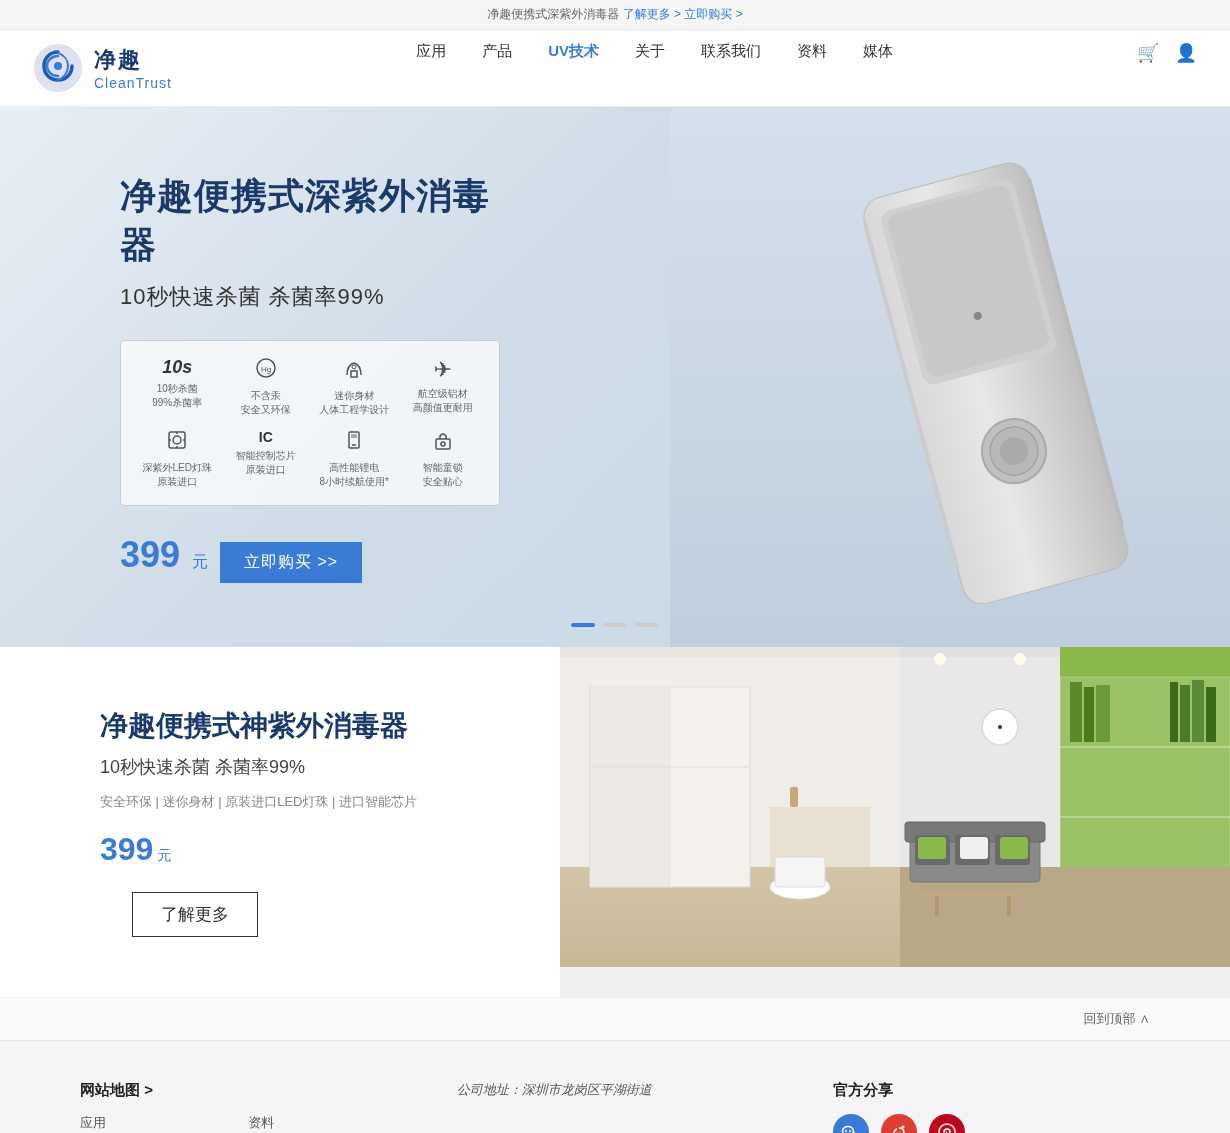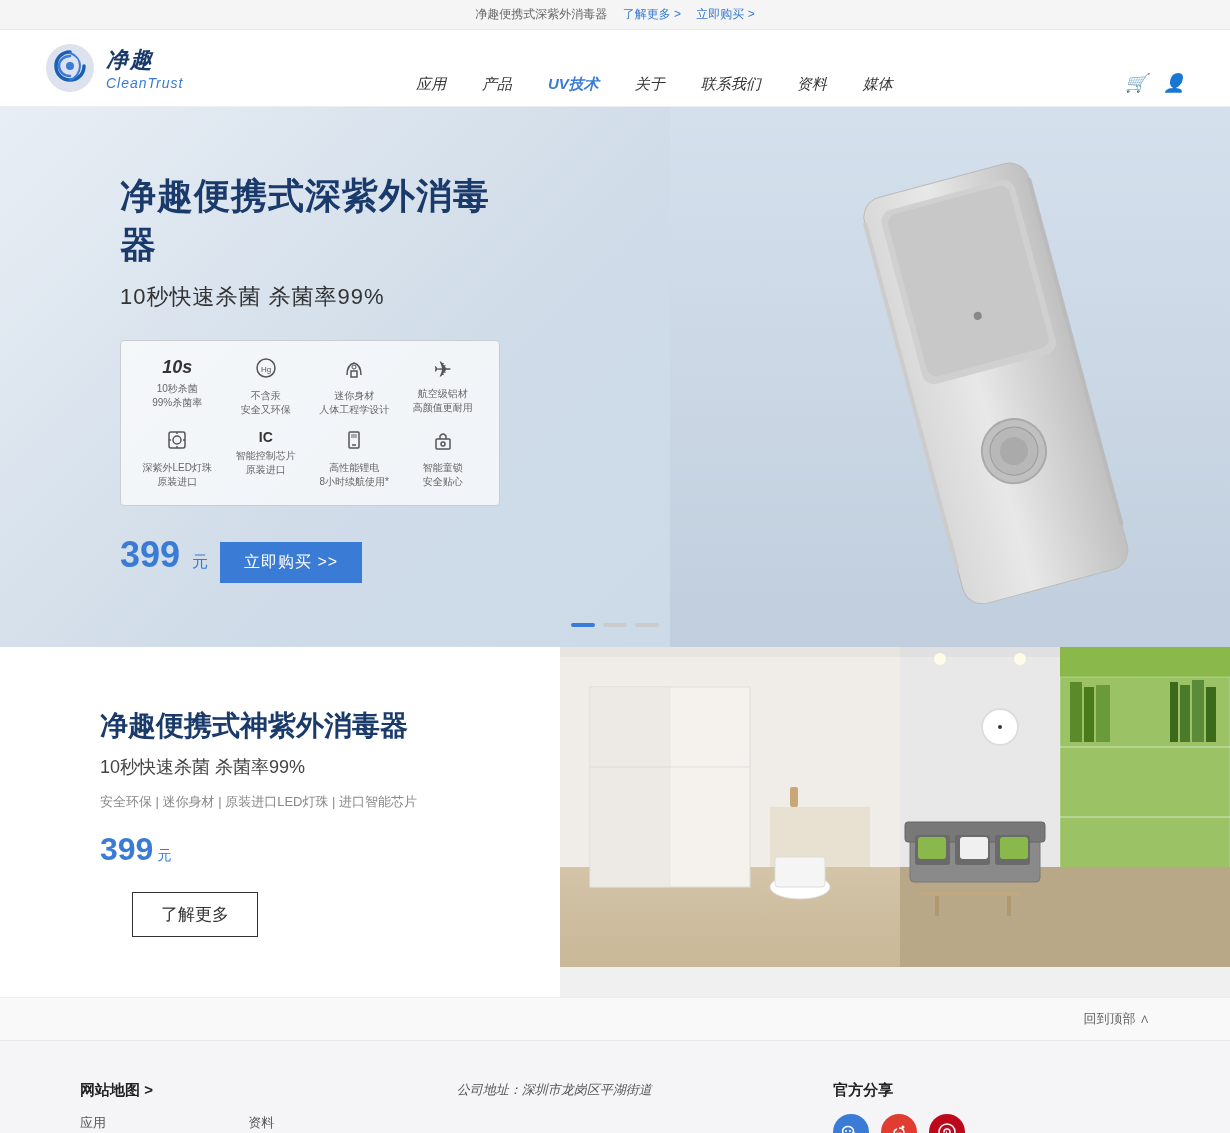--- a/index.html
+++ b/index.html
@@ -7,31 +7,30 @@
 
     
     .top-bar {
       background: #f5f5f5;
       text-align: center;
       padding: 6px 0;
       font-size: 12px;
       color: #666;
       border-bottom: 1px solid #e8e8e8;
     }
-    .top-bar a { color: #3a7bd5; text-decoration: none; margin-left: 12px; }
+    .top-bar a { color: #3a7bd5; text-decoration: none; margin-left: 0; }
 
     
     .header {
       display: flex;
-      align-items: flex-end;
+      align-items: flex-start;
       justify-content: space-between;
-      padding: 12px 44px;
+      padding: 12px 32px;
       background: #fff;
       border-bottom: 1px solid #eee;
-      font-style: italic;
     }
     .logo-area {
       display: flex;
       align-items: center;
       gap: 10px;
     }
     .logo-icon {
       width: 52px;
       height: 52px;
     }

